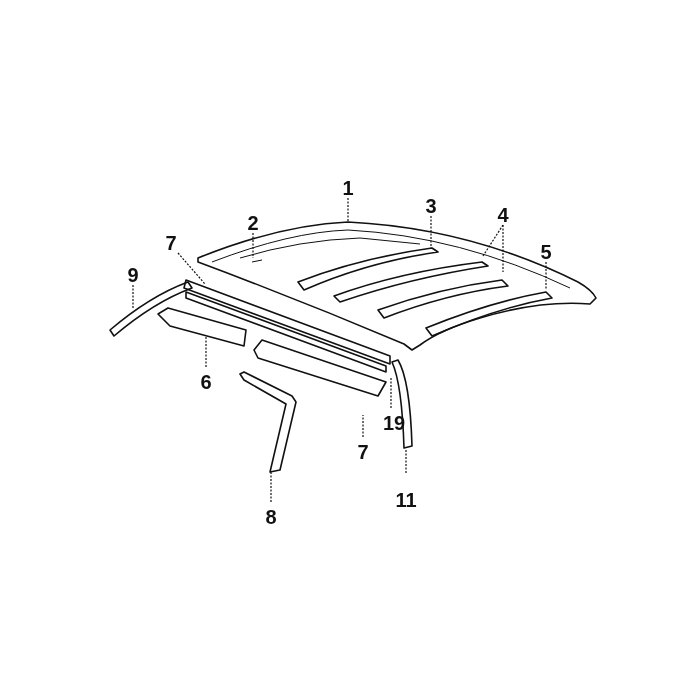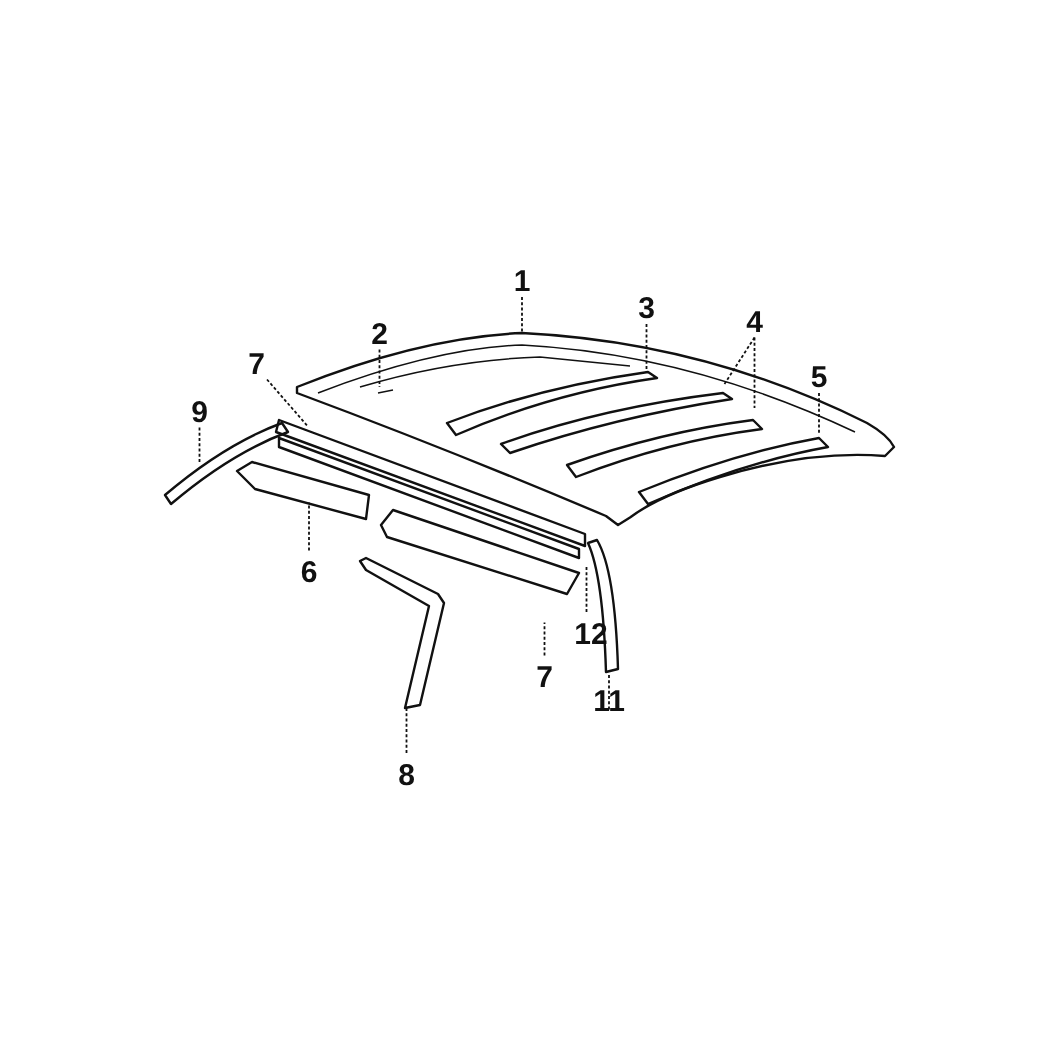--- a/index.html
+++ b/index.html
@@ -63,15 +63,15 @@
   <span class="lbl" style="left:348px;top:178px">1</span>
   <span class="lbl" style="left:253px;top:213px">2</span>
   <span class="lbl" style="left:431px;top:196px">3</span>
   <span class="lbl" style="left:503px;top:205px">4</span>
   <span class="lbl" style="left:546px;top:242px">5</span>
   <span class="lbl" style="left:206px;top:372px">6</span>
   <span class="lbl" style="left:363px;top:442px">7</span>
   <span class="lbl" style="left:271px;top:507px">8</span>
   <span class="lbl" style="left:133px;top:265px">9</span>
   <span class="lbl" style="left:171px;top:233px">7</span>
-  <span class="lbl" style="left:406px;top:458px">11</span>
-  <span class="lbl" style="left:394px;top:413px">12</span>
+  <span class="lbl" style="left:406px;top:490px">11</span>
+  <span class="lbl" style="left:394px;top:413px">19</span>
 </div>
 
 </body></html>

